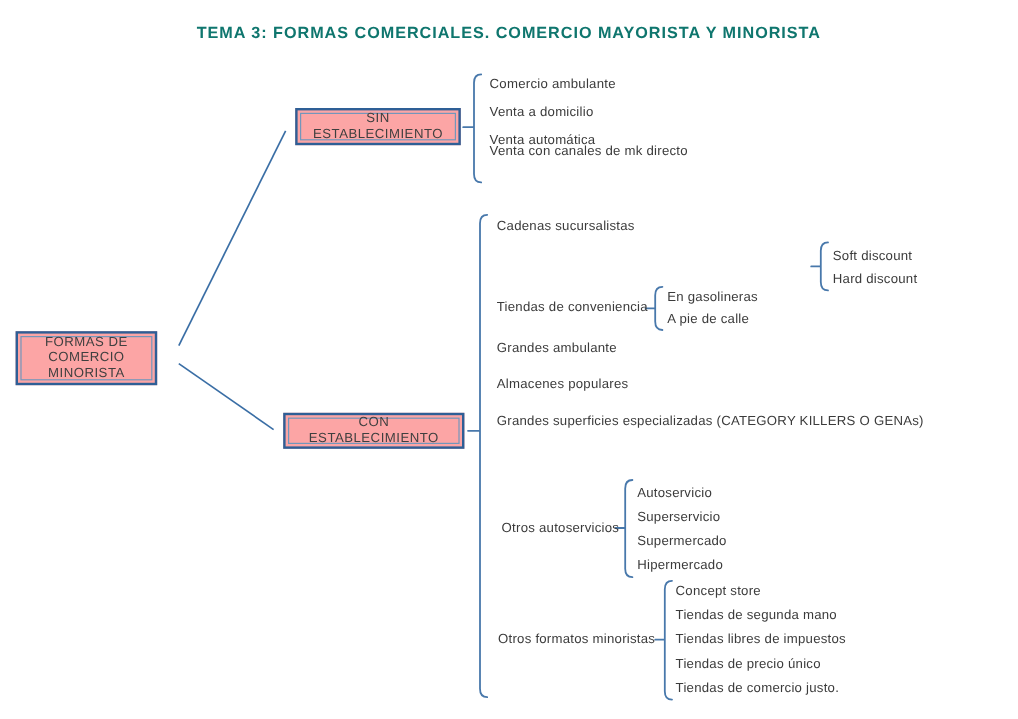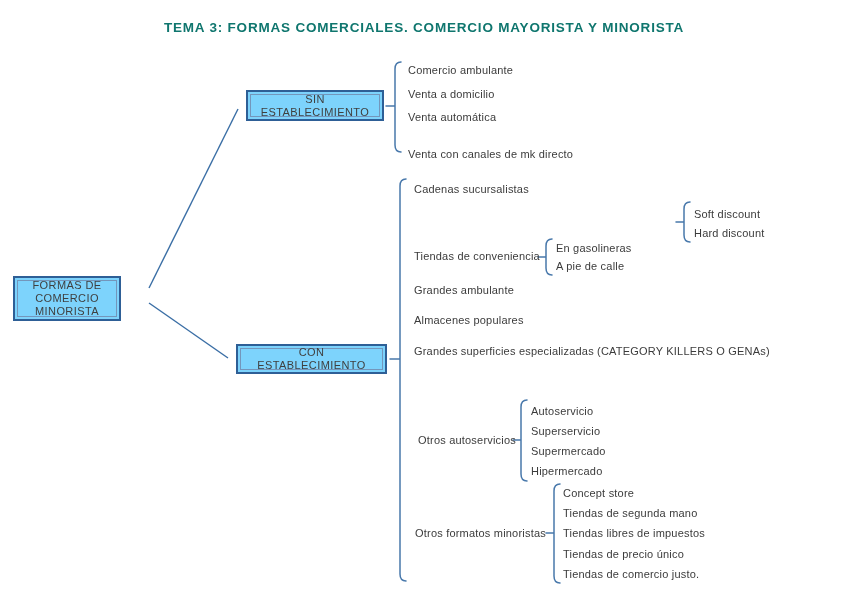--- a/index.html
+++ b/index.html
@@ -5,21 +5,21 @@
   html,body{margin:0;padding:0;background:#ffffff;}
   #canvas{
     position:relative;width:848px;height:599px;background:#ffffff;overflow:hidden;
     font-family:"Liberation Sans",sans-serif;color:#3b3b3b;
   }
   .title{
     position:absolute;top:20px;left:0;width:848px;text-align:center;
     font-size:13.5px;font-weight:bold;letter-spacing:0.8px;color:#0f766e;
   }
   .node-box{
-    position:absolute;border:2px solid #2e5f96;background:#7dd3fc;padding:2px;
+    position:absolute;border:2px solid #2e5f96;background:#fca5a5;padding:2px;
     box-sizing:border-box;display:flex;
   }
   .node-inner{
     flex:1;border:1px solid #7396bb;display:flex;align-items:center;justify-content:center;
     text-align:center;font-size:11px;letter-spacing:0.4px;line-height:13px;color:#3f3f3f;
     padding:1px 3px;
   }
   .item{
     position:absolute;height:16px;line-height:16px;font-size:11px;white-space:nowrap;
     color:#3b3b3b;letter-spacing:0.2px;
@@ -45,36 +45,36 @@
     <path class="bracket-line" d="M401,62 Q395,62 395,69 L395,145 Q395,152 401,152 M395,106 L386,106"></path>
     <path class="bracket-line" d="M406,179 Q400,179 400,186 L400,574 Q400,581 406,581 M400,359 L390,359"></path>
     <path class="bracket-line" d="M690,202 Q684,202 684,209 L684,235 Q684,242 690,242 M684,222 L676,222"></path>
     <path class="bracket-line" d="M552,239 Q546,239 546,246 L546,268 Q546,275 552,275 M546,257 L538,257"></path>
     <path class="bracket-line" d="M527,400 Q521,400 521,407 L521,474 Q521,481 527,481 M521,440 L513,440"></path>
     <path class="bracket-line" d="M560,484 Q554,484 554,491 L554,576 Q554,583 560,583 M554,533 L546,533"></path>
   </svg>
 
   <div class="title">TEMA 3: FORMAS COMERCIALES. COMERCIO MAYORISTA Y MINORISTA</div>
 
-  <div class="node-box" style="left:13px;top:276px;width:108px;height:45px">
+  <div class="node-box" style="left:13px;top:276px;width:118px;height:45px">
     <div class="node-inner">FORMAS DE COMERCIO MINORISTA</div>
   </div>
 
   <div class="node-box" style="left:246px;top:90px;width:138px;height:31px">
     <div class="node-inner">SIN ESTABLECIMIENTO</div>
   </div>
 
   <div class="node-box" style="left:236px;top:344px;width:151px;height:30px">
     <div class="node-inner">CON ESTABLECIMIENTO</div>
   </div>
 
   <div class="item" style="left:408px;top:62px">Comercio ambulante</div>
   <div class="item" style="left:408px;top:86px">Venta a domicilio</div>
   <div class="item" style="left:408px;top:109px">Venta automática</div>
-  <div class="item" style="left:408px;top:146px">Venta con canales de mk directo</div>
+  <div class="item" style="left:408px;top:118px">Venta con canales de mk directo</div>
 
   <div class="item" style="left:414px;top:181px">Cadenas sucursalistas</div>
   <div class="item" style="left:414px;top:248px">Tiendas de conveniencia</div>
   <div class="item" style="left:414px;top:282px">Grandes ambulante</div>
   <div class="item" style="left:414px;top:312px">Almacenes populares</div>
   <div class="item" style="left:414px;top:343px">Grandes superficies especializadas (CATEGORY KILLERS O GENAs)</div>
   <div class="item" style="left:418px;top:432px">Otros autoservicios</div>
   <div class="item" style="left:415px;top:525px">Otros formatos minoristas</div>
 
   <div class="item" style="left:694px;top:206px">Soft discount</div>

